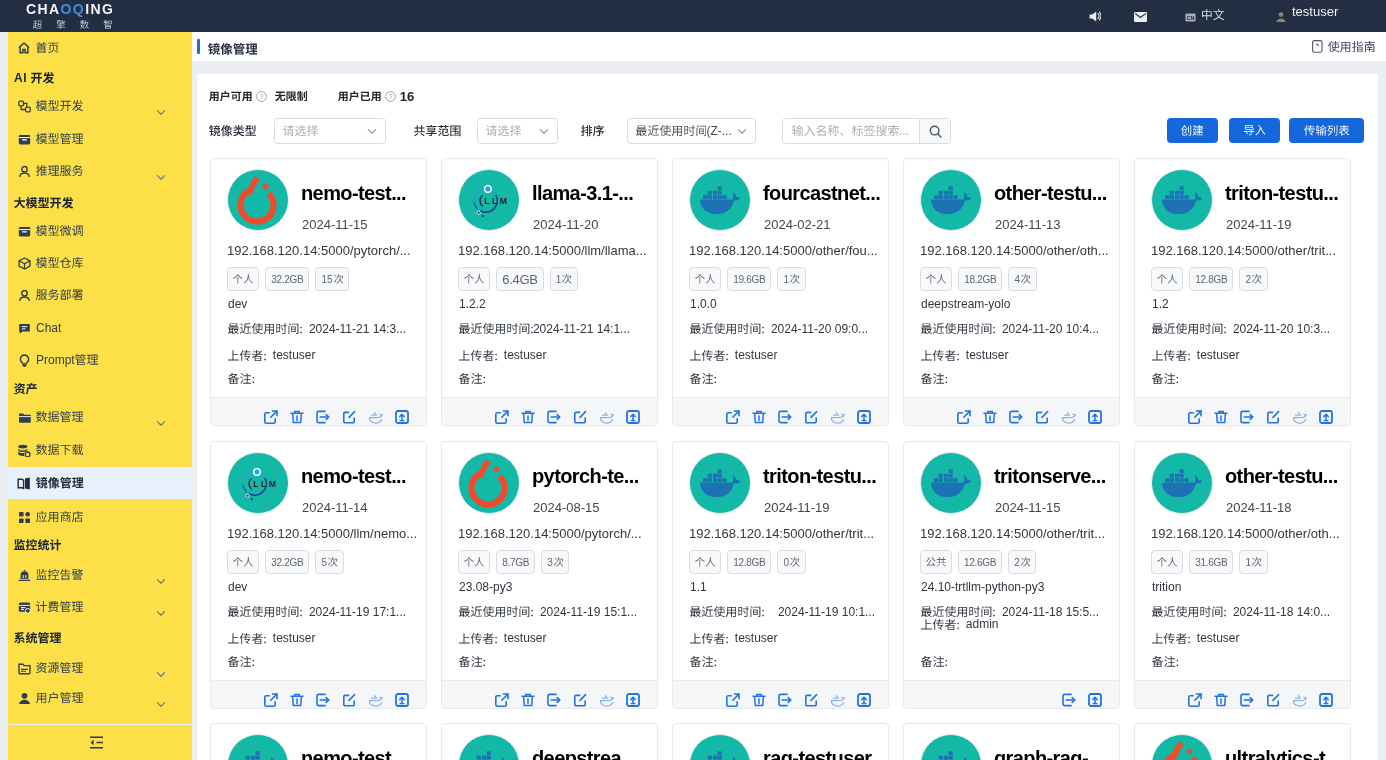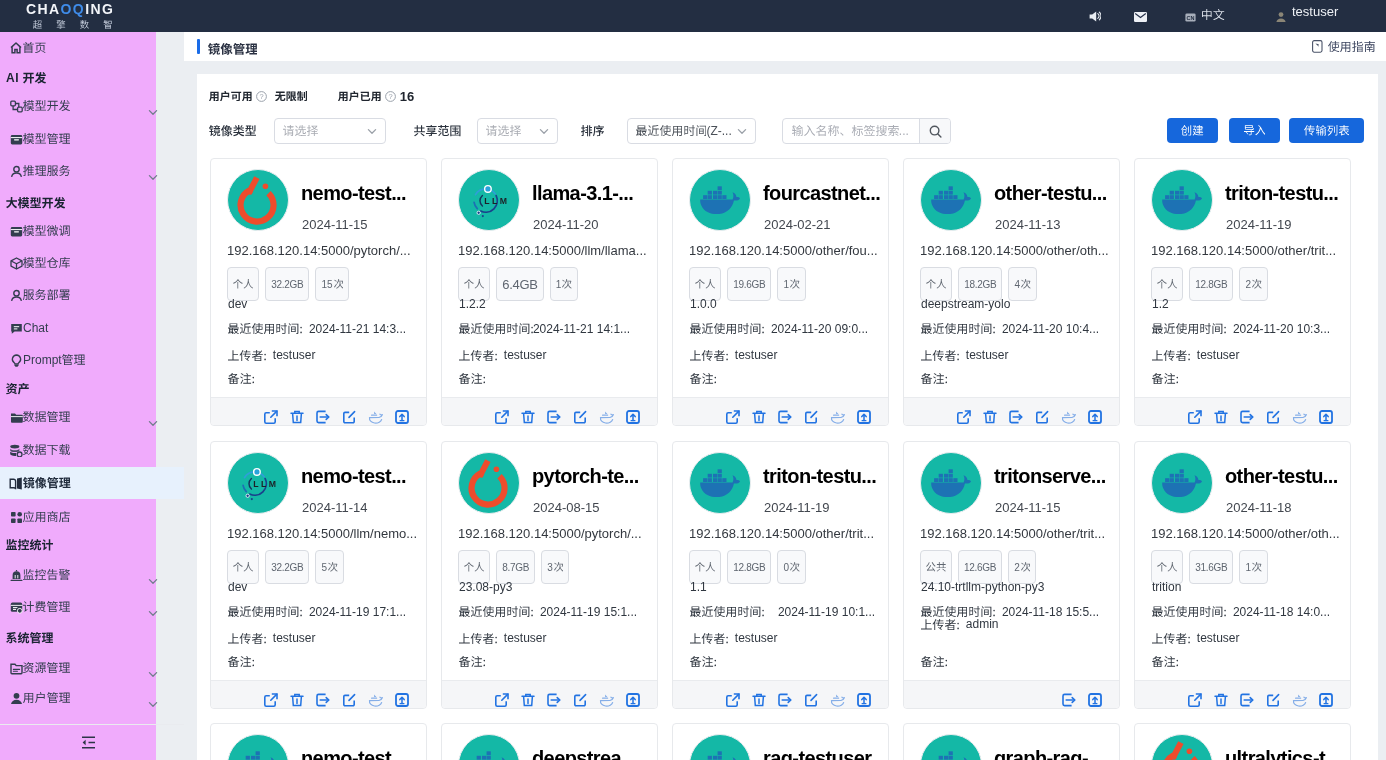--- a/index.html
+++ b/index.html
@@ -1,32 +1,32 @@
 <!DOCTYPE html>
 <html><head><meta charset="utf-8"><style>
 *{margin:0;padding:0;box-sizing:border-box}
 html,body{width:1386px;height:760px;overflow:hidden}
 body{font-family:"Liberation Sans",sans-serif;background:#ebeef2;position:relative}
 .abs{position:absolute}
 .row{display:flex;align-items:center}
 .topbar{position:absolute;left:0;top:0;width:1386px;height:32px;background:#232e42}
-.sidebar{position:absolute;left:0;top:32px;width:156px;height:728px;background:#f0abfc}
+.sidebar{position:absolute;left:8px;top:32px;width:184px;height:728px;background:#fde047}
 .crumb{position:absolute;left:184px;top:32px;width:1202px;height:29px;background:#fff}
 .panel{position:absolute;left:197px;top:74px;width:1181px;height:686px;background:#fff}
 .mi{position:absolute;left:0;width:184px;height:32px;display:flex;align-items:center}
 .mi .ict{width:14px;display:flex;justify-content:center;margin-left:9px}
-.mi .txt{}
+.mi .txt{margin-left:5px}
 .mi .chv{position:absolute;right:26px;top:13px}
 .card{position:absolute;width:217px;height:268px;background:#fff;border:1px solid #e7e9ec;border-radius:4px}
 .logo{position:absolute;left:16px;top:10px;width:62px;height:62px;border-radius:50%;border:1px solid #ecedf0;display:flex;align-items:center;justify-content:center;background:#14b8a6}
 .ttl{position:absolute;left:90px;top:23px;width:126px;font-size:20px;font-weight:bold;color:#000000;letter-spacing:-.6px;white-space:nowrap;overflow:hidden}
 .dt{position:absolute;left:91px;top:58px;font-size:13px;color:#42474f}
 .repo{position:absolute;left:16px;top:84px;font-size:13px;color:#33383f;white-space:nowrap}
 .chips{position:absolute;left:16px;top:108px;display:flex;gap:6px}
-.chip{height:34px;padding:0 5px;border:1px solid #d9dce2;border-radius:4px;background:#f8f9fb;display:flex;align-items:center;gap:1px;font-size:11px;color:#5f6670}
+.chip{height:24px;padding:0 5px;border:1px solid #d9dce2;border-radius:4px;background:#f8f9fb;display:flex;align-items:center;gap:1px;font-size:11px;color:#5f6670}
 .bl{position:absolute;left:17px;display:flex;align-items:center;font-size:12px;color:#303740;white-space:nowrap}
 .foot{position:absolute;left:0;bottom:0;width:215px;height:28px;background:#f5f6f8;border-top:1px solid #e9ebee;border-radius:0 0 4px 4px;display:flex;justify-content:flex-end;gap:12px;padding-right:17px;align-items:flex-start;padding-top:12px}
 .foot svg{display:block}
 .sel{height:26px;border:1px solid #d9dce3;border-radius:4px;background:#fff;display:flex;align-items:center;justify-content:space-between;padding:0 8px}
 .btn{height:25px;border-radius:4px;background:#1667dc;color:#fff;display:flex;align-items:center;justify-content:center}
 svg{display:inline-block;vertical-align:middle}
 </style></head><body>
 <div class="topbar">
     <div class="abs" style="left:26px;top:1px;font-size:14px;font-weight:bold;letter-spacing:1.4px;color:#f3f5f9;font-family:'Liberation Sans'">CHA<span style="color:#3f8cea">OQ</span>ING</div>
     <div class="abs" style="left:33px;top:15px"><svg width="78.8" height="8.8" viewBox="0.3 -8.0 78.8 8.8">

